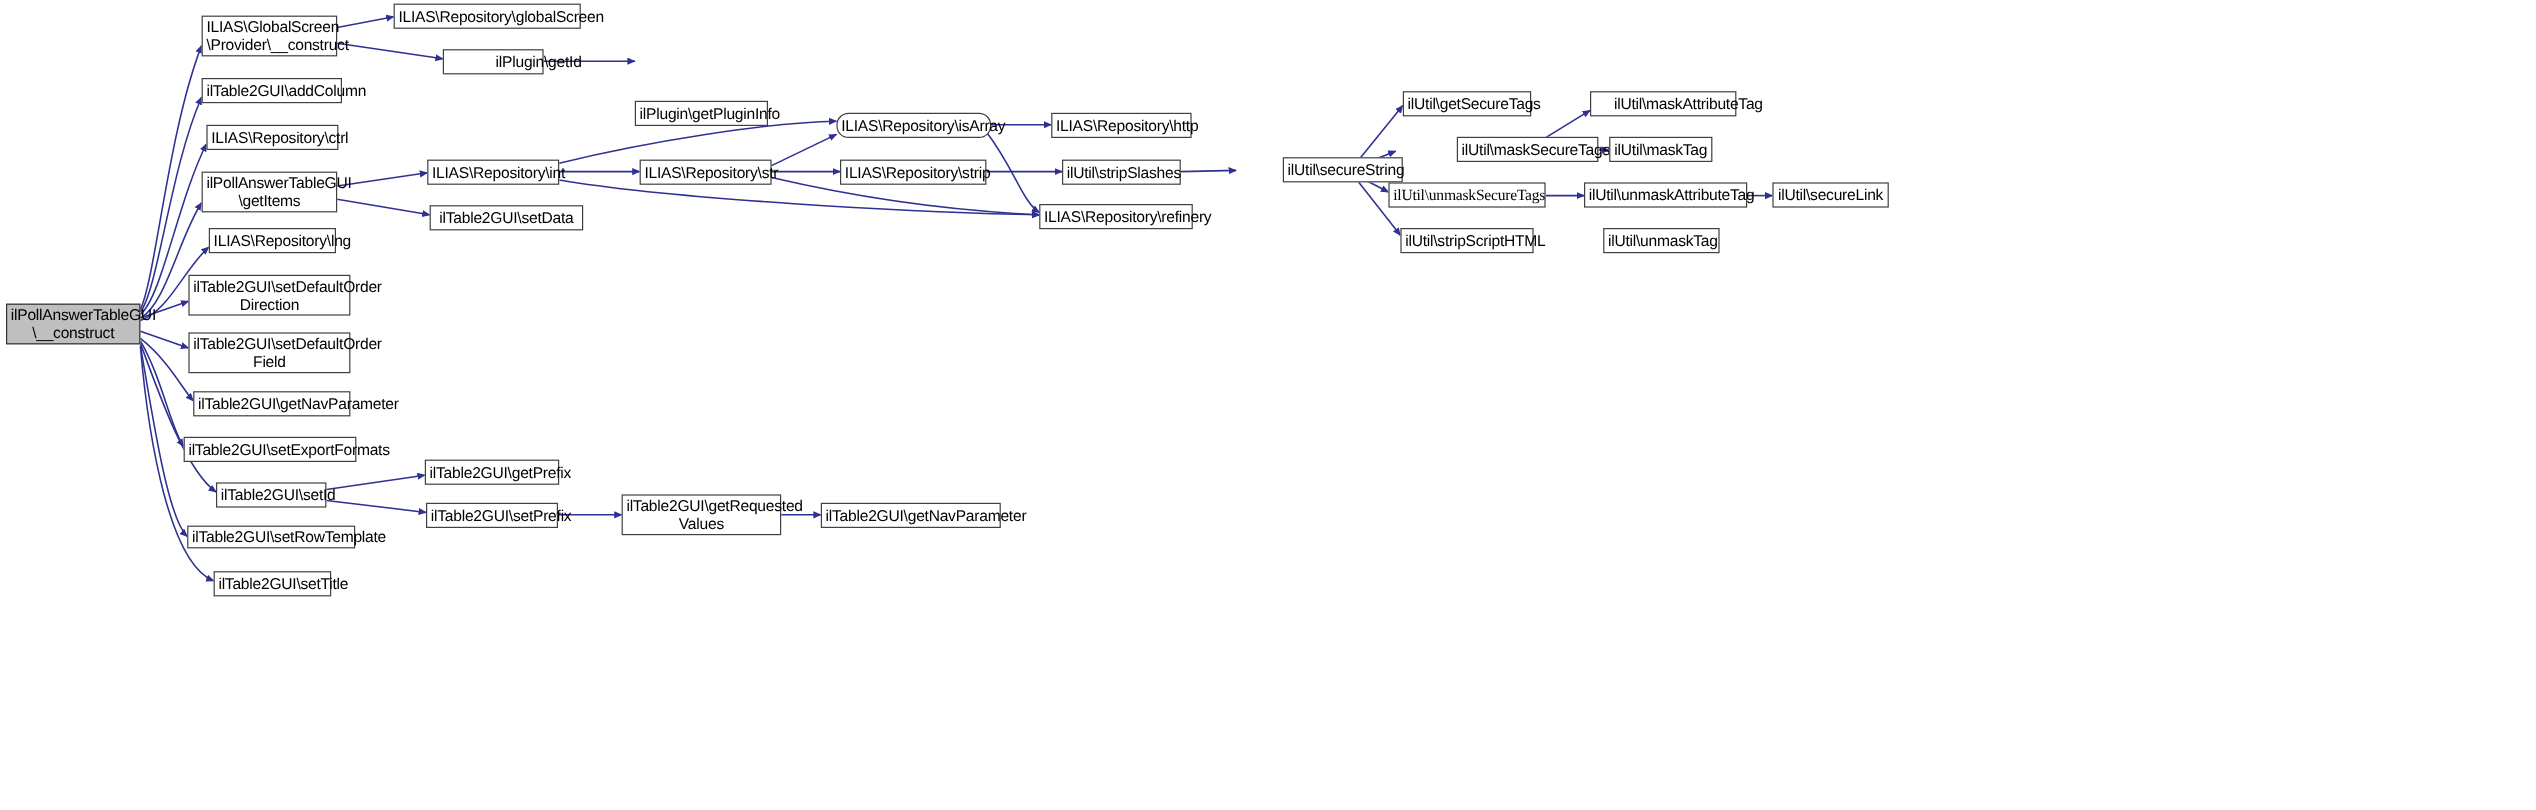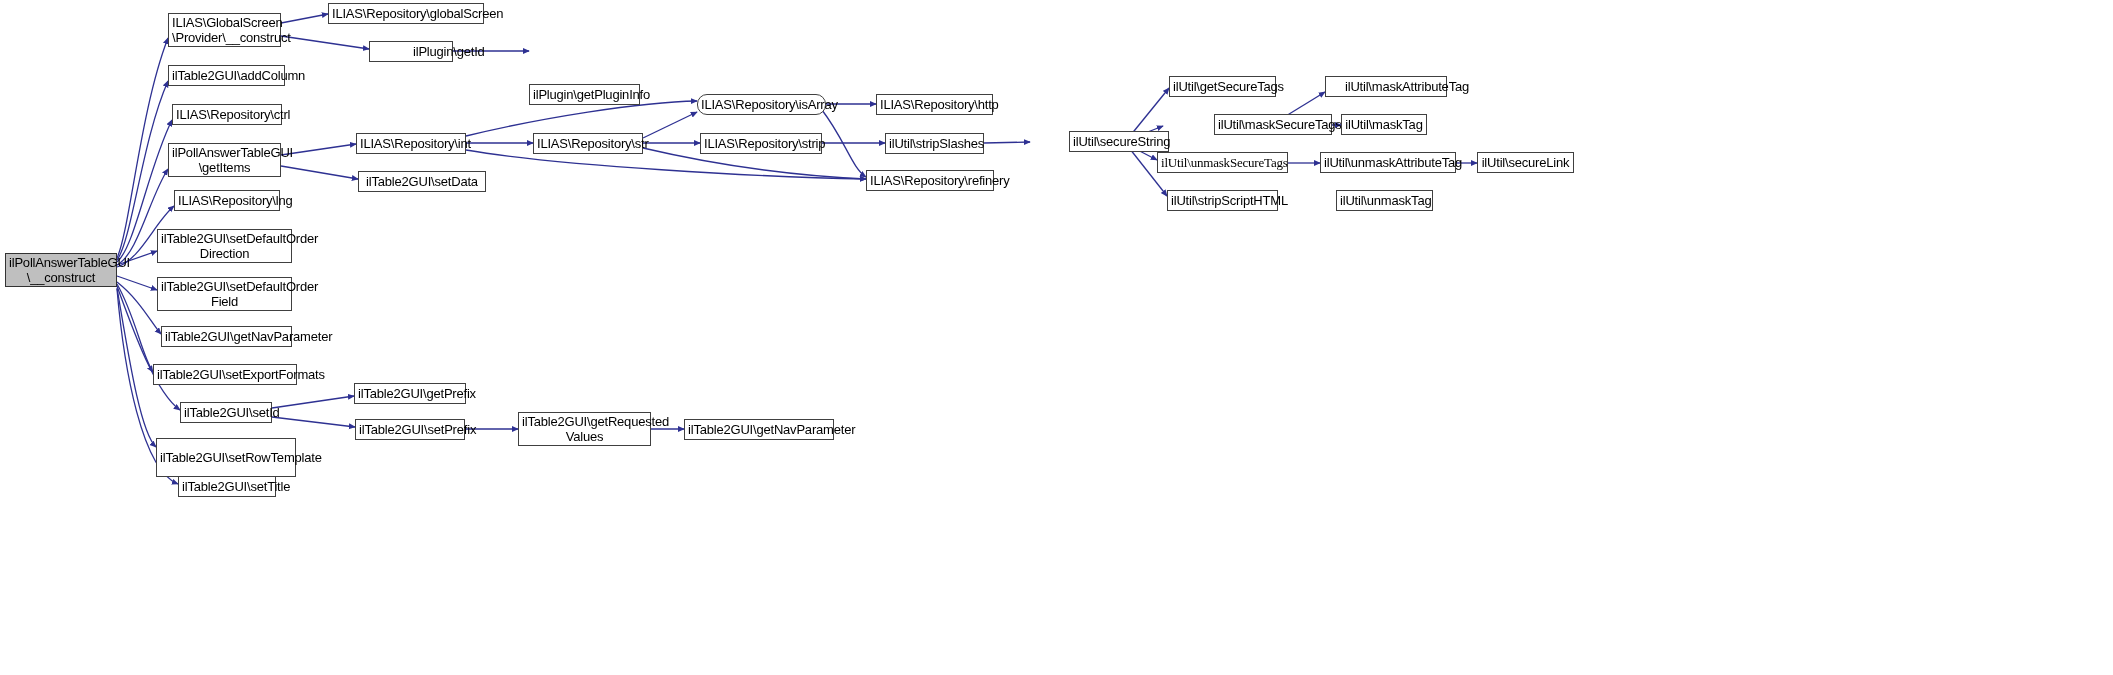--- a/index.html
+++ b/index.html
@@ -111,21 +111,21 @@
     <div class="node" style="left: 168px; top: 143px; width: 113px; height: 34px;"><span class="lbl">ilPollAnswerTableGUI
 \getItems</span></div>
     <div class="node" style="left: 174px; top: 190px; width: 106px; height: 21px;"><span class="lbl">ILIAS\Repository\lng</span></div>
     <div class="node" style="left: 157px; top: 229px; width: 135px; height: 34px;"><span class="lbl">ilTable2GUI\setDefaultOrder
 Direction</span></div>
     <div class="node" style="left: 157px; top: 277px; width: 135px; height: 34px;"><span class="lbl">ilTable2GUI\setDefaultOrder
 Field</span></div>
     <div class="node" style="left: 161px; top: 326px; width: 131px; height: 21px;"><span class="lbl">ilTable2GUI\getNavParameter</span></div>
     <div class="node" style="left: 153px; top: 364px; width: 144px; height: 21px;"><span class="lbl">ilTable2GUI\setExportFormats</span></div>
     <div class="node" style="left: 180px; top: 402px; width: 92px; height: 21px;"><span class="lbl">ilTable2GUI\setId</span></div>
-    <div class="node" style="left: 156px; top: 438px; width: 140px; height: 39px; text-align: right;"><span class="lbl">ilTable2GUI\setRowTemplate</span></div>
+    <div class="node" style="left: 156px; top: 438px; width: 140px; height: 19px; text-align: right;"><span class="lbl">ilTable2GUI\setRowTemplate</span></div>
     <div class="node" style="left: 178px; top: 476px; width: 98px; height: 21px;"><span class="lbl">ilTable2GUI\setTitle</span></div>
     <div class="node" style="left: 328px; top: 3px; width: 156px; height: 21px;"><span class="lbl">ILIAS\Repository\globalScreen</span></div>
     <div class="node" style="left: 369px; top: 41px; width: 84px; height: 21px; padding-left: 40px;"><span class="lbl">ilPlugin\getId</span></div>
     <div class="node" style="left: 356px; top: 133px; width: 110px; height: 21px;"><span class="lbl">ILIAS\Repository\int</span></div>
     <div class="node" style="left: 358px; top: 171px; width: 128px; height: 21px;"><span class="lbl">ilTable2GUI\setData</span></div>
     <div class="node" style="left: 354px; top: 383px; width: 112px; height: 21px;"><span class="lbl">ilTable2GUI\getPrefix</span></div>
     <div class="node" style="left: 355px; top: 419px; width: 110px; height: 21px;"><span class="lbl">ilTable2GUI\setPrefix</span></div>
     <div class="node" style="left: 529px; top: 41px; width: 111px; height: 21px; margin-top: 43px;"><span class="lbl">ilPlugin\getPluginInfo</span></div>
     <div class="node" style="left: 533px; top: 133px; width: 110px; height: 21px;"><span class="lbl">ILIAS\Repository\str</span></div>
     <div class="node" style="left: 518px; top: 412px; width: 133px; height: 34px;"><span class="lbl">ilTable2GUI\getRequested

